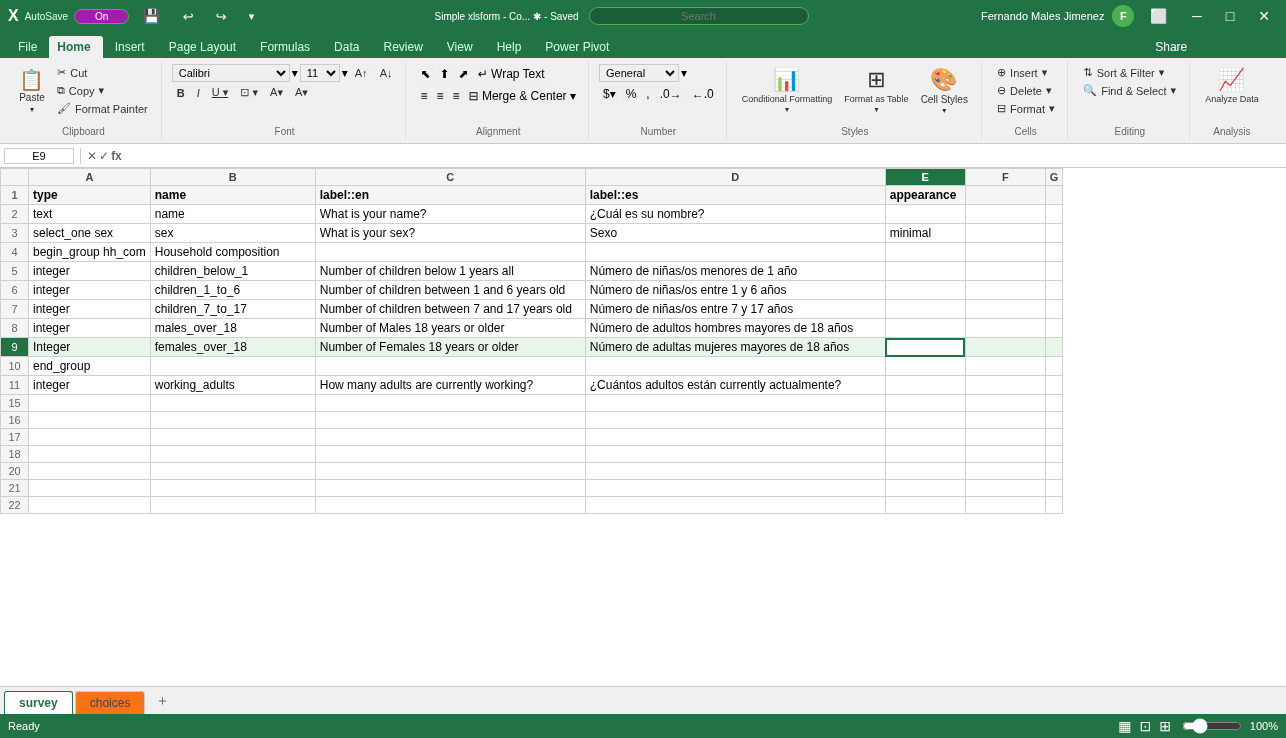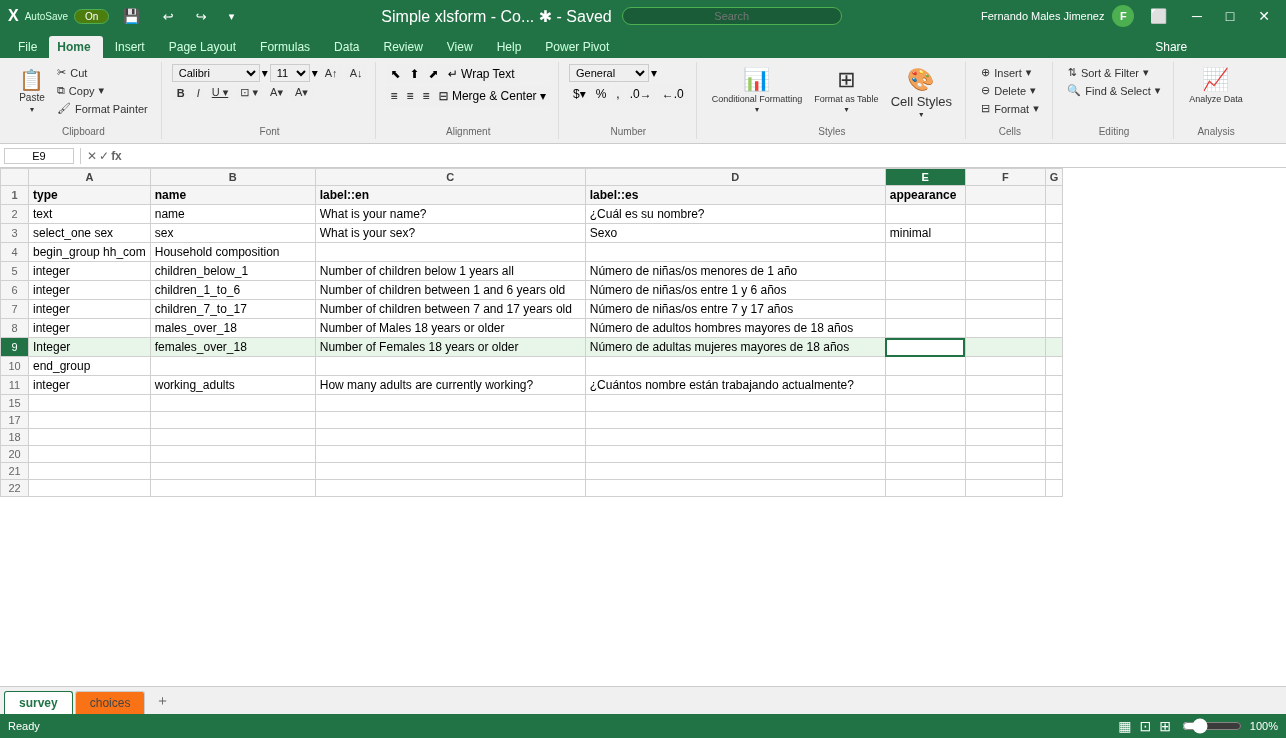--- a/index.html
+++ b/index.html
@@ -12,23 +12,23 @@
       display: flex;
       align-items: center;
       justify-content: space-between;
       padding: 0 8px;
       color: white;
     }
     .title-bar-left { display: flex; align-items: center; gap: 6px; font-size: 11px; }
     .title-bar-center { display: flex; align-items: center; gap: 0; }
     .title-bar-right { display: flex; align-items: center; gap: 8px; font-size: 11px; }
     .autosave-label { font-size: 10px; color: #cfffdf; }
-    .autosave-toggle { background: #4d7c0f; border: 1px solid #4caf50; border-radius: 8px; padding: 1px 10px; font-size: 10px; color: white; cursor: pointer; }
+    .autosave-toggle { background: #a21caf; border: 1px solid #4caf50; border-radius: 8px; padding: 1px 20px; font-size: 10px; color: white; cursor: pointer; }
     .search-bar { background: #1a5c37; border: 1px solid #4caf50; border-radius: 12px; padding: 2px 10px; color: #cfffdf; font-size: 11px; width: 220px; text-align: center; }
-    .title-text { color: white; font-size: 16px; }
+    .title-text { color: white; font-size: 10px; }
     .win-btn { background: none; border: none; color: white; font-size: 14px; cursor: pointer; padding: 2px 8px; }
 
     
     .ribbon-tabs {
       height: 26px;
       background: #217346;
       display: flex;
       align-items: flex-end;
       padding-left: 6px;
     }
@@ -82,21 +82,21 @@
 
     .rb-small-group { display: flex; flex-direction: column; gap: 1px; }
     .rb-btn-small {
       display: flex; align-items: center; gap: 4px;
       padding: 1px 4px; cursor: pointer; border-radius: 2px;
       border: 1px solid transparent; font-size: 11px; color: #333;
     }
 
     .font-section { display: flex; flex-direction: column; gap: 2px; }
     .font-row { display: flex; align-items: center; gap: 2px; }
-    .font-select { font-size: 11px; border: 1px solid #ccc; padding: 1px 2px; width: 88px; }
+    .font-select { font-size: 11px; border: 1px solid #ccc; padding: 1px 2px; width: 118px; }
     .font-size-select { font-size: 11px; border: 1px solid #ccc; padding: 1px 2px; width: 40px; }
 
     
     .formula-bar {
       height: 24px;
       background: white;
       border-bottom: 1px solid #ccc;
       display: flex;
       align-items: center;
       gap: 4px;
@@ -361,21 +361,21 @@
         <span style="text-align:center; font-size:9px;">Conditional Formatting</span>
         <span class="dropdown-arrow">▾</span>
       </div>
       <div class="format-btn-big">
         <span class="big-icon">⊞</span>
         <span style="text-align:center; font-size:9px;">Format as Table</span>
         <span class="dropdown-arrow">▾</span>
       </div>
       <div class="format-btn-big">
         <span class="big-icon">🎨</span>
-        <span style="text-align:left; font-size:13px;">Cell Styles</span>
+        <span style="text-align:left; font-size:10px;">Cell Styles</span>
         <span class="dropdown-arrow">▾</span>
       </div>
     </div>
     <div class="ribbon-group-label">Styles</div>
   </div>
 
   <div class="ribbon-group">
     <div class="ribbon-group-content">
       <div class="rb-small-group">
         <div class="rb-btn-small">
@@ -573,28 +573,38 @@
           <td></td>
           <td></td>
           <td></td>
         </tr>
 
         <tr>
           <td class="row-header">11</td>
           <td>integer</td>
           <td>working_adults</td>
           <td>How many adults are currently working?</td>
-          <td>¿Cuántos nombre están trabajando actualmente?</td>
+          <td>¿Cuántos adultos están currently actualmente?</td>
           <td></td>
           <td></td>
           <td></td>
         </tr>
 
         <tr>
             <td class="row-header">15</td>
+            <td></td>
+            <td></td>
+            <td></td>
+            <td></td>
+            <td></td>
+            <td></td>
+            <td></td>
+          </tr>
+        <tr>
+            <td class="row-header">16</td>
             <td></td>
             <td></td>
             <td></td>
             <td></td>
             <td></td>
             <td></td>
             <td></td>
           </tr>
         <tr>
             <td class="row-header">17</td>

